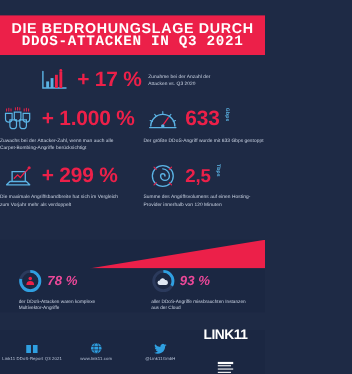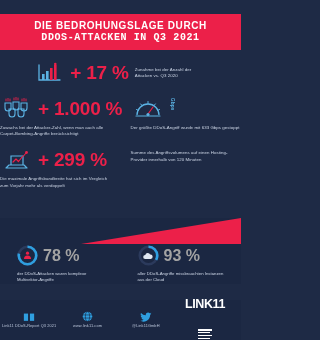--- a/index.html
+++ b/index.html
@@ -10,21 +10,21 @@
     -webkit-font-smoothing:antialiased;
   }
   .page{position:relative;width:241px;height:340px;background:#1e2a45;overflow:hidden;}
 
   
   .hdr-band{
     position:absolute;left:0;top:14px;width:241px;height:36px;
     background:#ec2049;display:flex;align-items:center;justify-content:center;
   }
   .hdr-title{
-    color:#ffffff;font-size:10px;line-height:12.5px;font-weight:bold;
+    color:#ffffff;font-size:13px;line-height:12.5px;font-weight:bold;
     letter-spacing:0.6px;text-align:center;text-transform:uppercase;
     padding:0 8px;
   }
   .hdr-title .l2{display:block;font-family:Liberation Mono, monospace;}
 
   
   .rows{position:absolute;left:0;top:56px;width:241px;}
   .row{display:flex;width:241px;box-sizing:border-box;}
 
   .statline{display:flex;align-items:center;gap:4px;}
@@ -72,21 +72,21 @@
   
   .donuts{position:absolute;left:0;top:245px;width:241px;display:flex;}
   .donut-col{width:120.5px;box-sizing:border-box;padding-left:17px;}
   .donut-line{display:flex;align-items:center;gap:5px;}
   .donut{position:relative;width:21px;height:21px;flex:0 0 auto;}
   .donut svg{display:block;}
   .donut .glyph{
     position:absolute;left:0;top:0;width:21px;height:21px;
     display:flex;align-items:center;justify-content:center;
   }
-  .pct{color:#a3a3a3;font-size:16px;font-weight:bold;line-height:17px;}
+  .pct{color:#ec4899;font-size:12px;font-weight:bold;line-height:17px;font-style:italic;}
   .donut-desc{
     color:#cdd6e6;font-size:4.3px;line-height:6px;margin-top:5px;max-width:92px;
   }
 
   
   .footer{
     position:absolute;left:0;bottom:0;width:241px;height:40px;background:#1b2742;
     display:flex;align-items:center;
   }
   .fgroup{display:flex;align-items:center;flex:1 1 auto;height:40px;}
@@ -177,20 +177,21 @@
               <g stroke="#5bb3e4" stroke-width="1" stroke-linecap="round">
                 <path d="M4.5 12.5 l-2 -1"></path>
                   <path d="M8 7.5 l-1.4 -1.6"></path>
                 <path d="M14 5.5 v-2"></path>
                   <path d="M20 7.5 l1.4 -1.6"></path>
                 <path d="M23.5 12.5 l2 -1"></path>
               </g>
               <path d="M2 18 h24" stroke="#5bb3e4" stroke-width="1.1" stroke-linecap="round"></path>
             </svg>
           </span>
+          <span class="bignum">633</span>
           <span class="unit">Gbps</span>
         </div>
         <div class="desc">Der größte DDoS-Angriff wurde mit 633 Gbps gestoppt</div>
       </div>
     </div>
 
     <div class="row row3">
       <div class="col">
         <div class="statline">
           <span class="icon-wrap">
@@ -201,20 +202,36 @@
               <path d="M21.5 7 l2.5 -3" stroke="#ec2049" stroke-width="1.1" stroke-linecap="round"></path>
               <circle cx="24.5" cy="3.5" r="1.4" fill="#ec2049"></circle>
             </svg>
           </span>
           <span class="bignum">+ 299 %</span>
         </div>
         <div class="desc">Die maximale Angriffsbandbreite hat sich im Vergleich zum Vorjahr mehr als verdoppelt</div>
       </div>
 
       <div class="col right">
+        <div class="statline">
+          <span class="icon-wrap">
+            <svg width="26" height="24" viewBox="0 0 26 24">
+              <circle cx="13" cy="12" r="9.5" fill="none" stroke="#5bb3e4" stroke-width="1.2"></circle>
+              <path d="M13 12 m0 -6.5 a6.5 6.5 0 0 1 6 6.5 a4 4 0 0 1 -8 0 a2 2 0 0 1 4 0" fill="none" stroke="#5bb3e4" stroke-width="1.3" stroke-linecap="round"></path>
+              <g stroke="#ec2049" stroke-width="1" stroke-linecap="round">
+                <path d="M5 4 l2 2"></path>
+                  <path d="M21 4 l-2 2"></path>
+                <path d="M5 20 l2 -2"></path>
+                  <path d="M21 20 l-2 -2"></path>
+              </g>
+            </svg>
+          </span>
+          <span class="bignum sm">2,5</span>
+          <span class="unit">Tbps</span>
+        </div>
         <div class="desc">Summe des Angriffsvolumens auf einen Hosting-Provider innerhalb von 120 Minuten</div>
       </div>
     </div>
   </div>
 
   <div class="panel-dark"></div>
   <div class="wedge">
       <i></i>
     </div>
 

